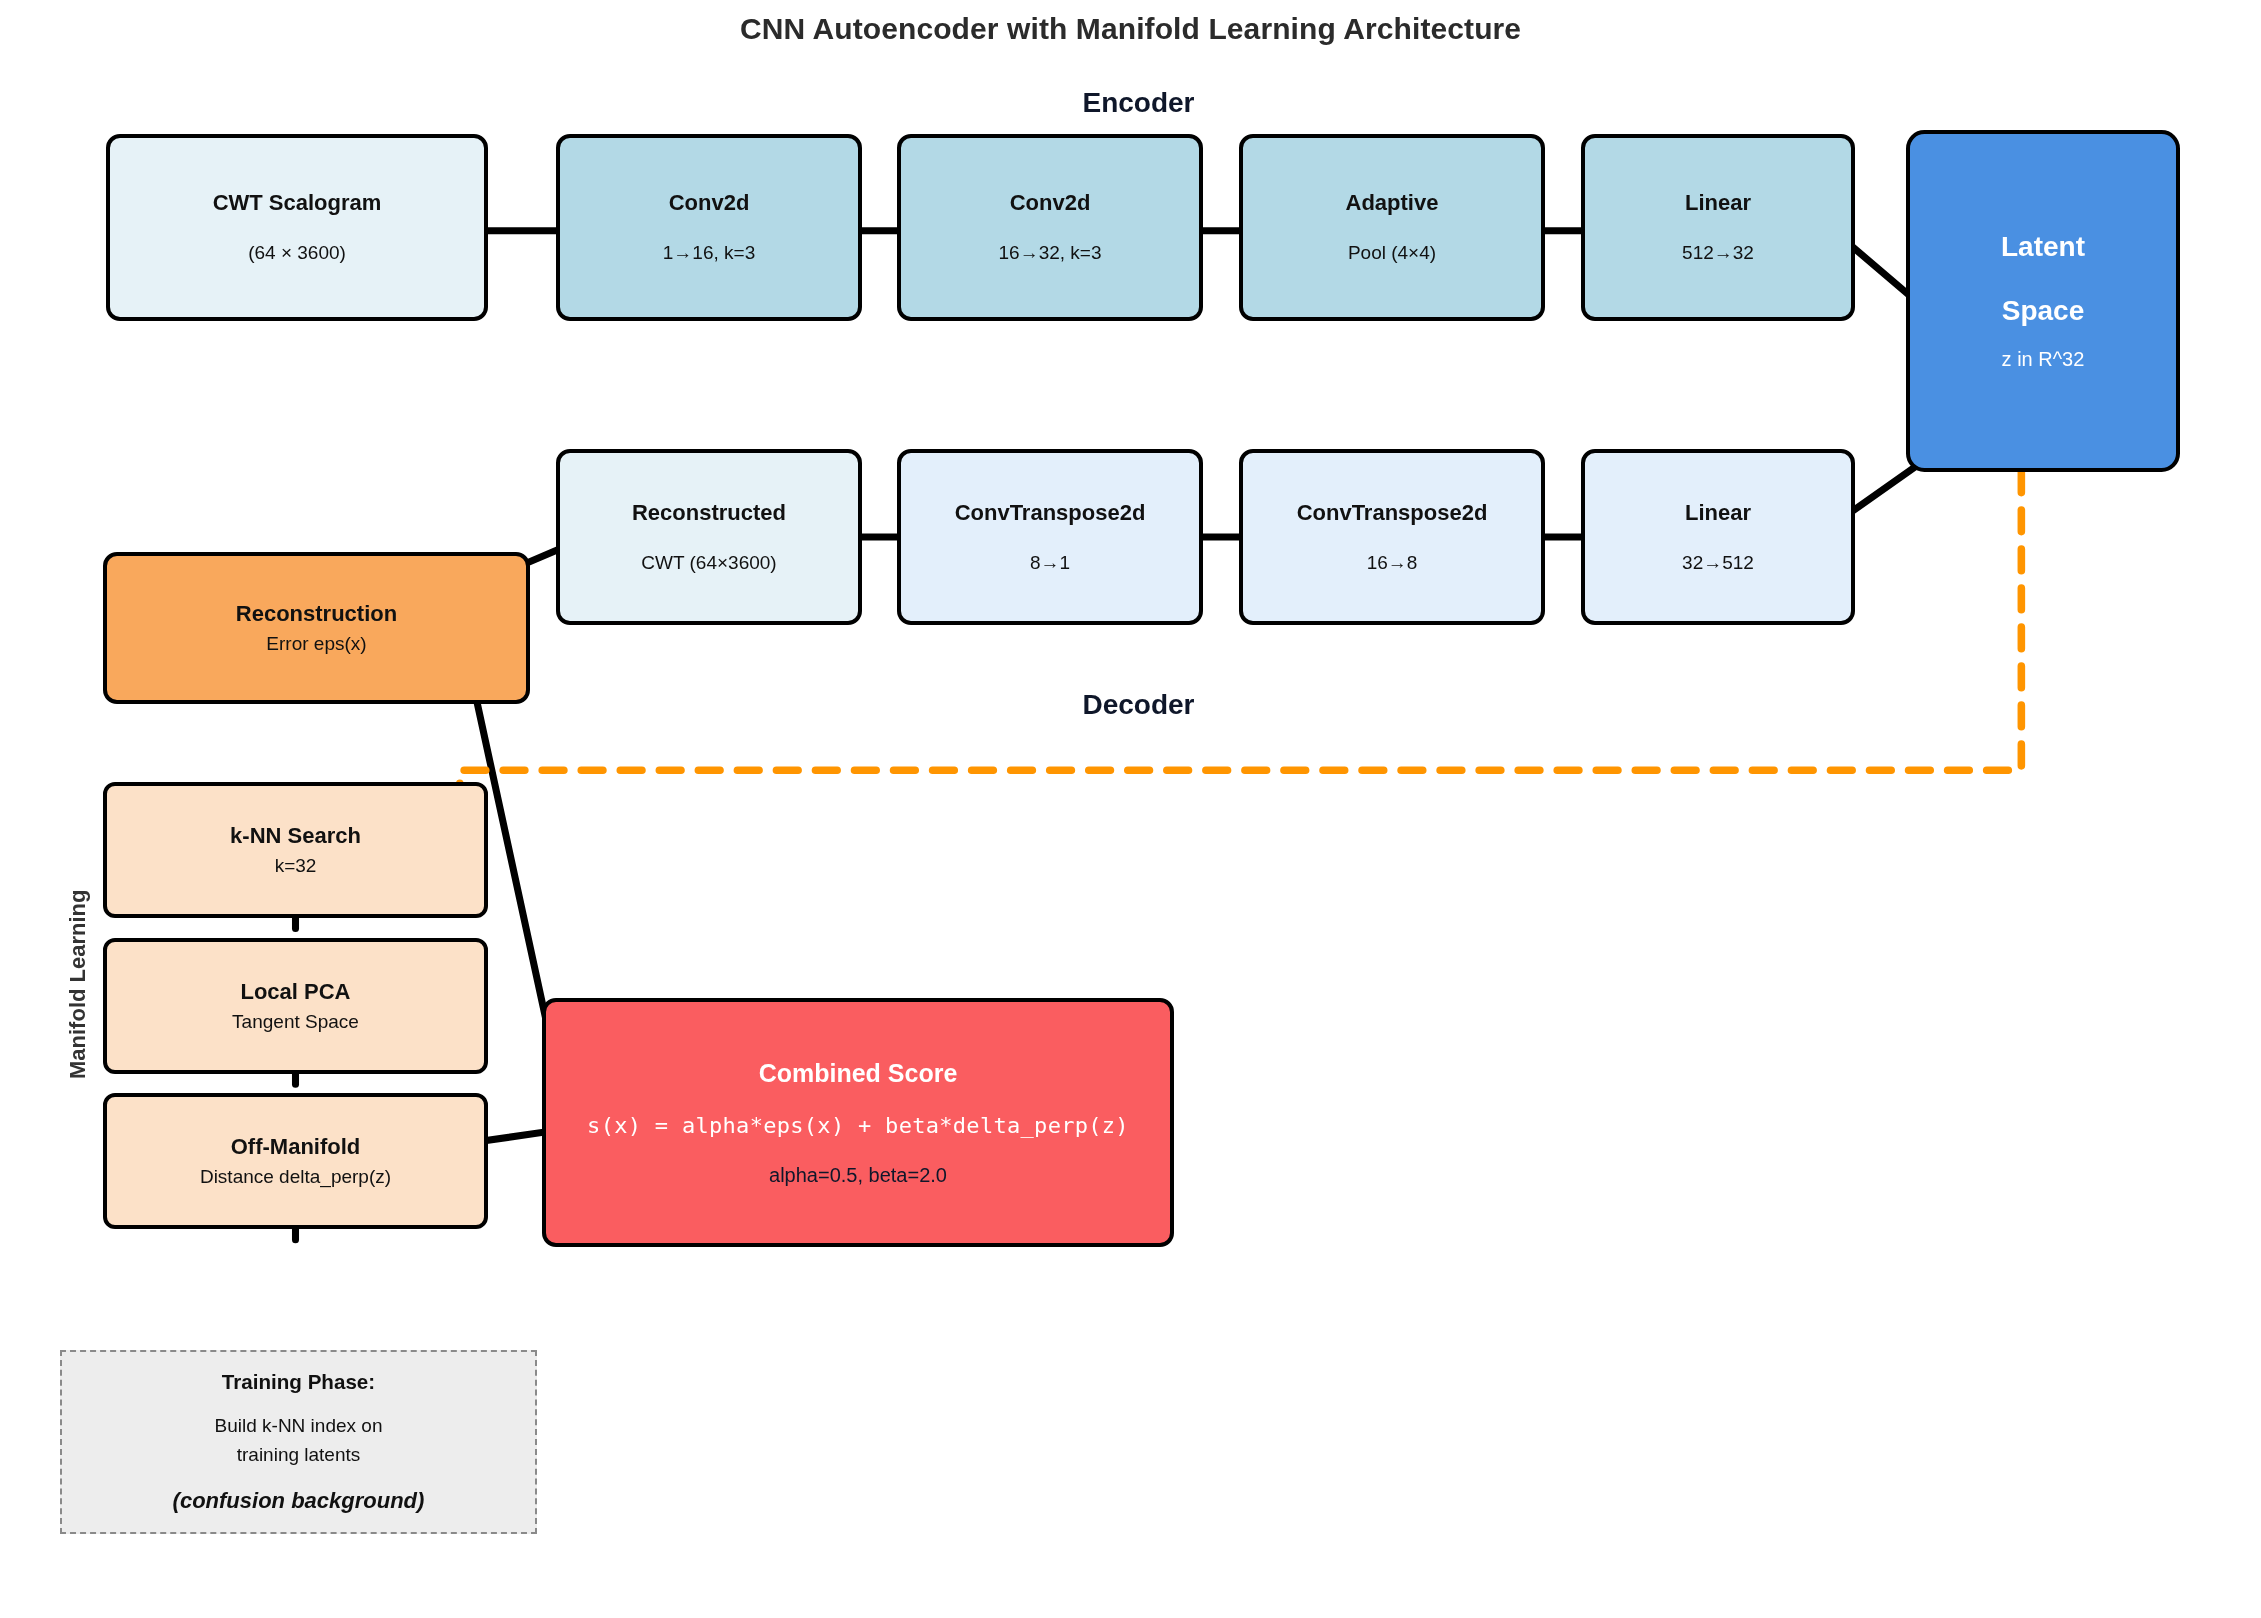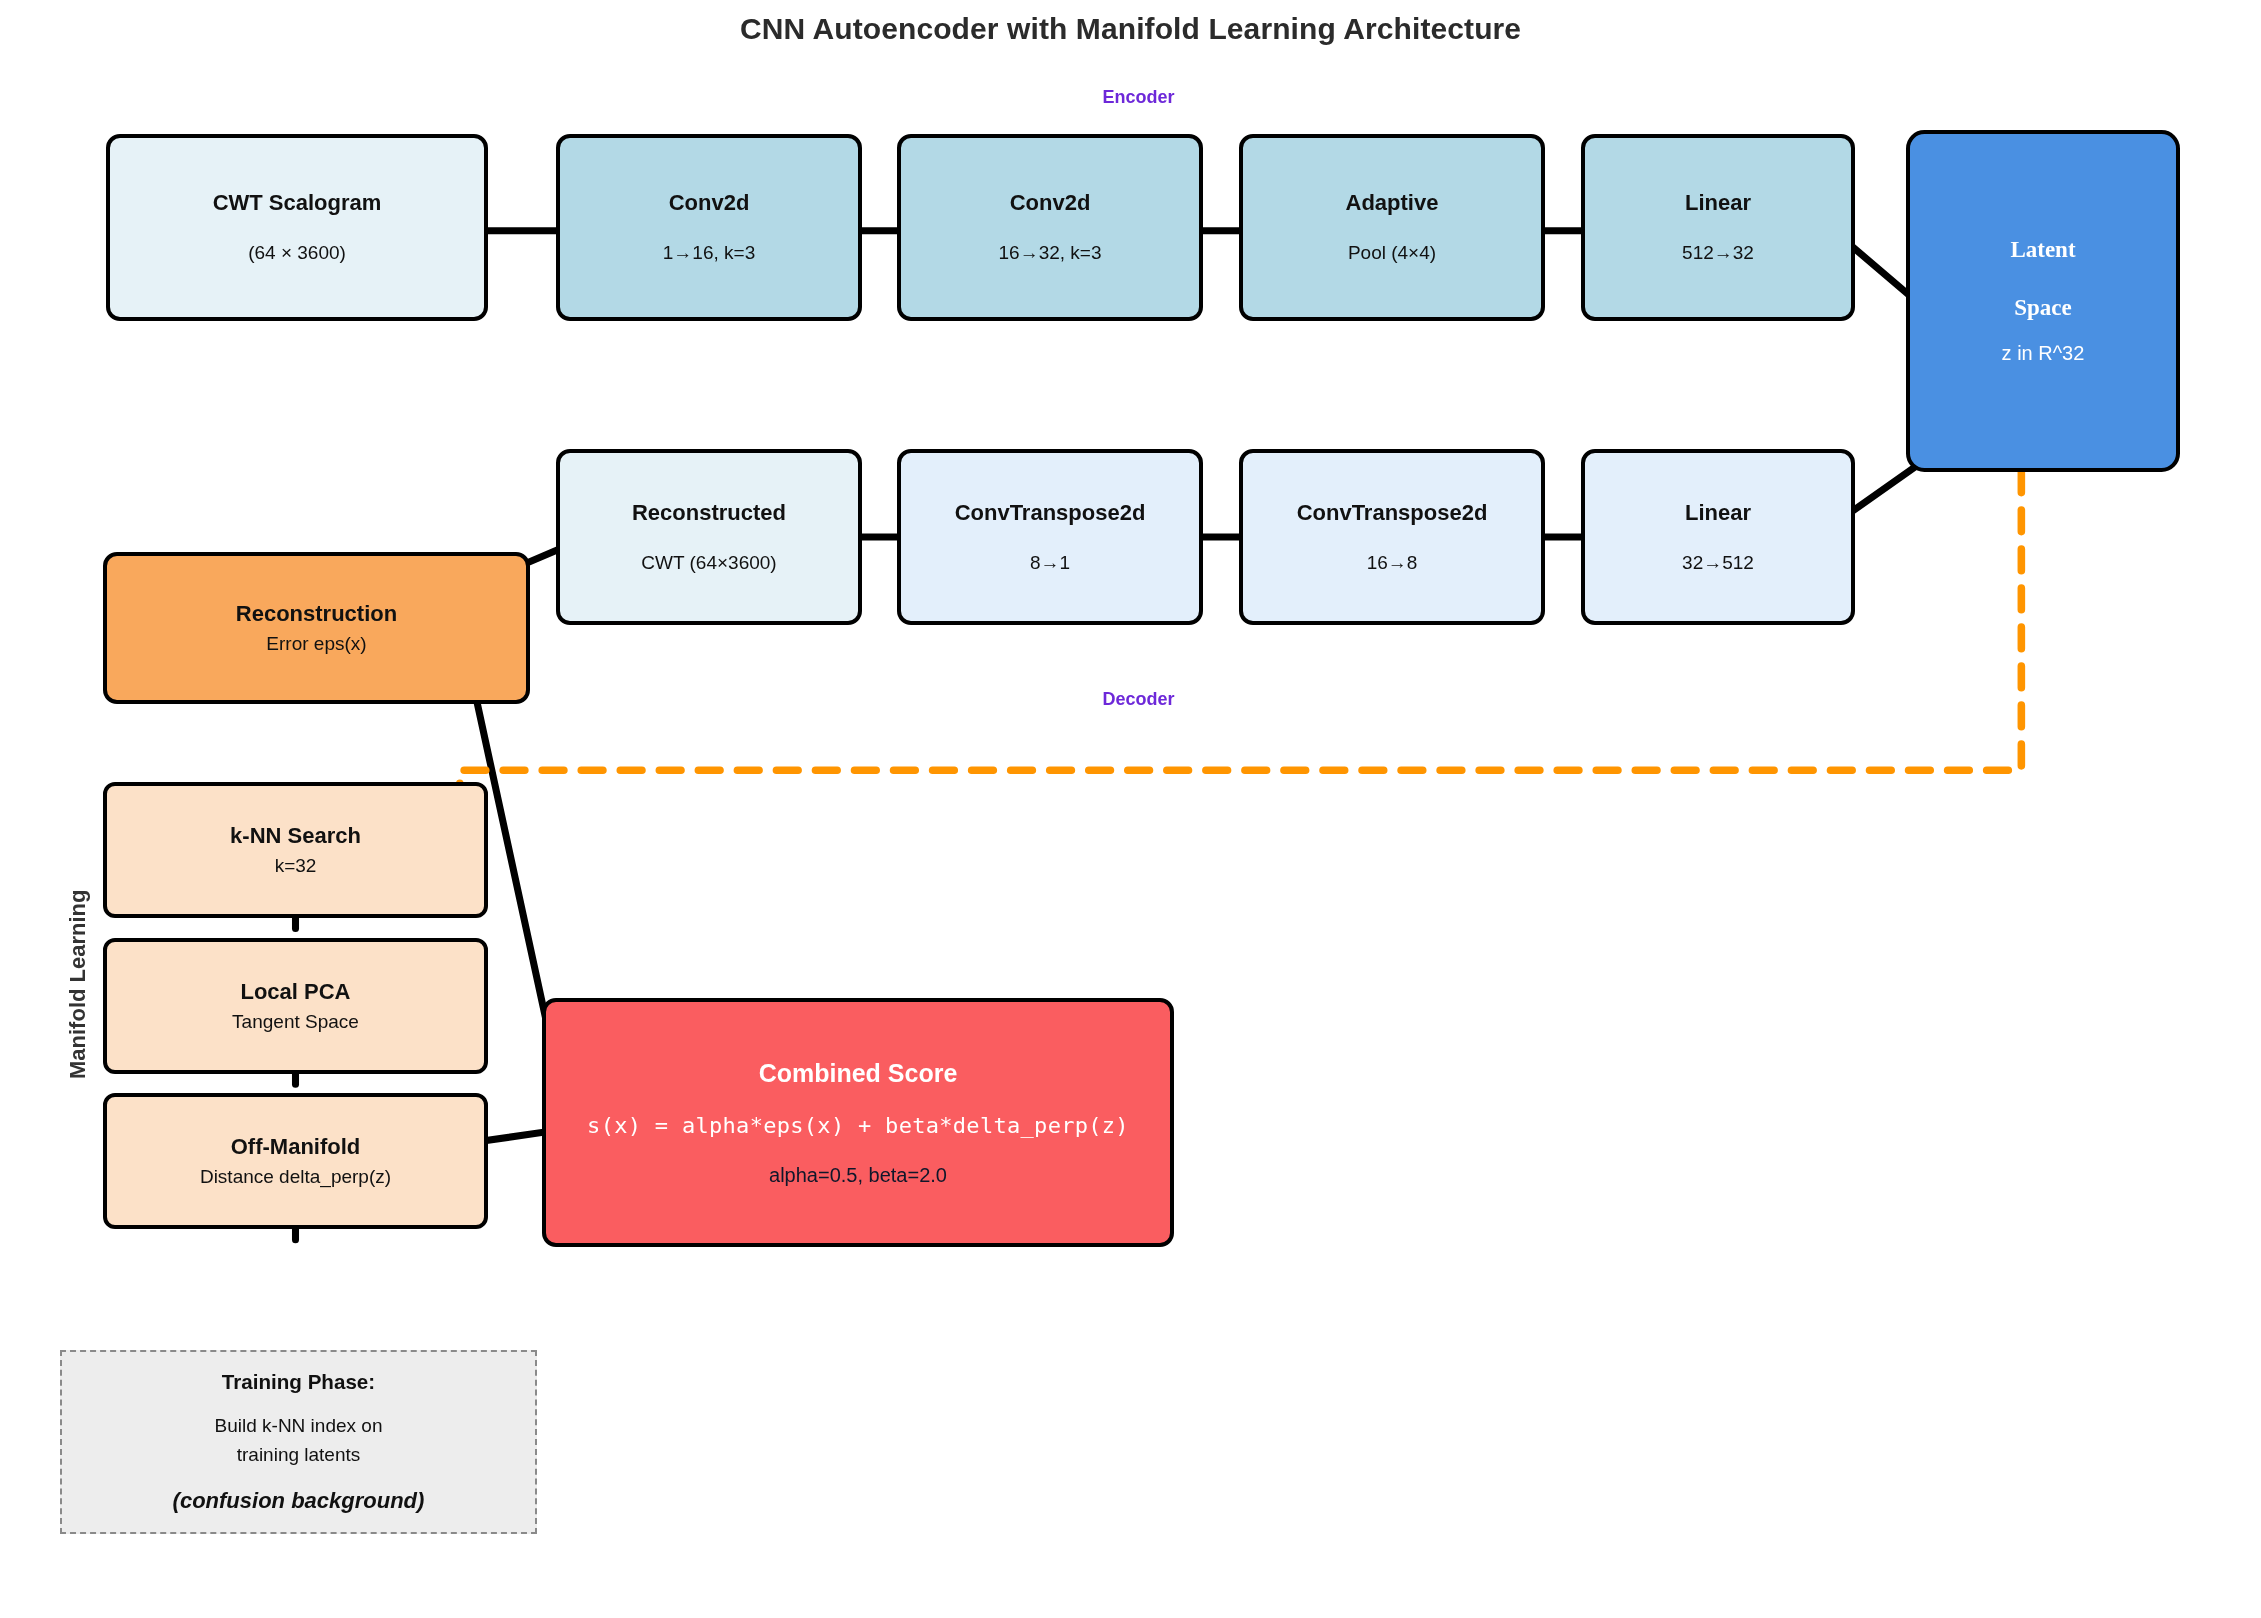--- a/index.html
+++ b/index.html
@@ -33,23 +33,23 @@
     top: 12px;
     width: 2261px;
     text-align: center;
     font-size: 30px;
     font-weight: bold;
     color: #2b2b2b;
     letter-spacing: 0.1px;
   }
   .section-label {
     position: absolute;
-    font-size: 18px;
-    font-weight: bold;
-    color: #6d28d9;
+    font-size: 28px;
+    font-weight: bold;
+    color: #0f172a;
     text-align: center;
   }
   .vlabel {
     position: absolute;
     font-size: 22px;
     font-weight: bold;
     color: #333333;
     transform-origin: left top;
     transform: rotate(-90deg);
     white-space: nowrap;
@@ -77,21 +77,21 @@
     font-size: 19px;
     font-weight: normal;
     color: #111111;
     line-height: 1.25;
     margin-top: 24px;
   }
   .node.tight .n-sub { margin-top: 4px; }
   .node.latent {
     border-radius: 18.4px;
   }
-  .node.latent .n-title { color: #ffffff; font-size: 23px; font-family: Liberation Serif, serif; }
+  .node.latent .n-title { color: #ffffff; font-size: 28px; }
   .node.latent .n-sub { color: #ffffff; font-size: 20px; margin-top: 19.5px; }
   .node.score .n-title { color: #ffffff; font-size: 25px; }
   .node.score .n-formula {
     color: #ffffff;
     font-family: "DejaVu Sans Mono", "Liberation Mono", monospace;
     font-size: 22px;
     margin-top: 25px;
     letter-spacing: 0.3px;
   }
   .node.score .n-params {

